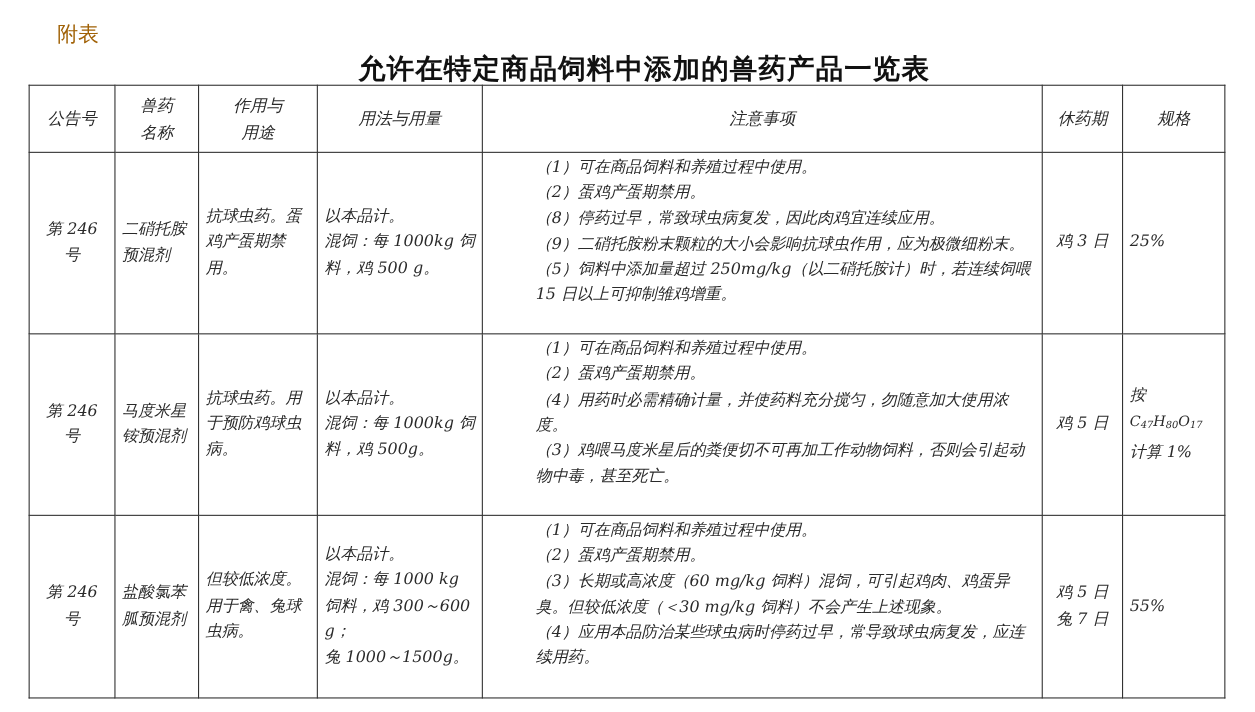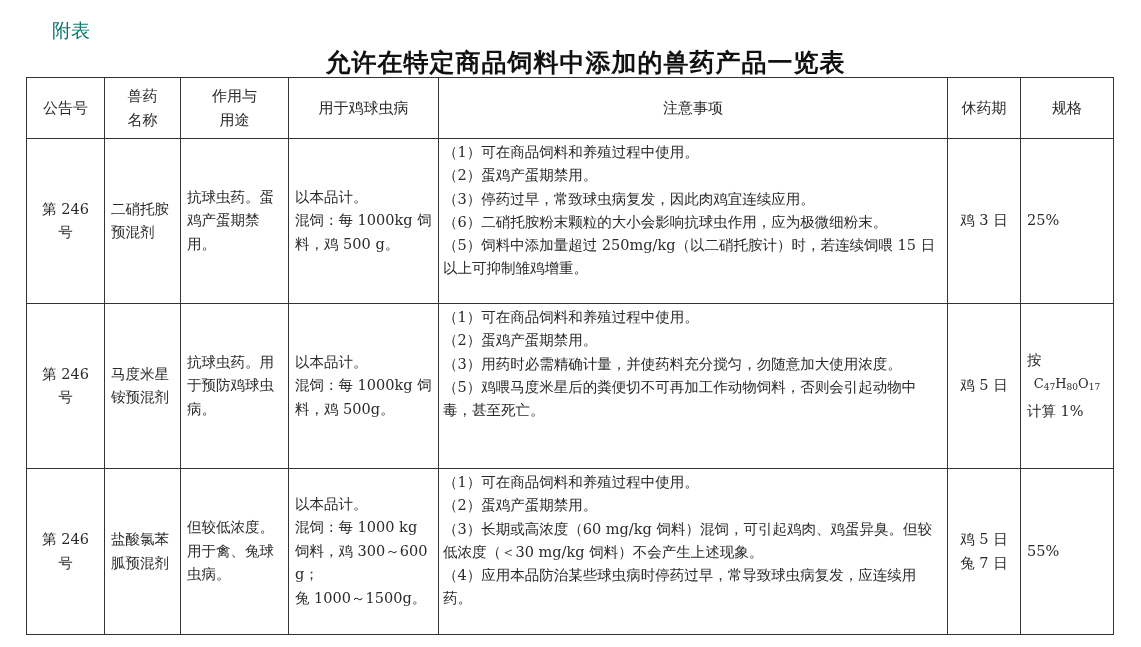--- a/index.html
+++ b/index.html
@@ -4,55 +4,56 @@
   <style>
     html, body { margin: 0; padding: 0; background: #ffffff; }
     body {
       width: 1141px; height: 647px; position: relative; overflow: hidden;
       font-family: "DejaVu Serif", "Liberation Serif", serif;
       color: #222;
     }
     .appendix {
       position: absolute; left: 52px; top: 18px;
       font-family: "DejaVu Sans", "Liberation Sans", sans-serif;
-      font-size: 19px; color: #0f766e;
+      font-size: 19px; color: #a16207;
     }
     .title {
       position: absolute; left: 0; width: 1141px; top: 46px;
       text-align: center; padding-left: 30px; box-sizing: border-box;
       font-family: "DejaVu Serif", "Liberation Serif", serif;
       font-size: 25px; font-weight: bold; color: #111; letter-spacing: 1px;
     }
     table {
       position: absolute; left: 26px; top: 77px;
       border-collapse: collapse; table-layout: fixed;
       width: 1087px;
+      font-style: italic;
     }
     th, td {
       border: 1.5px solid #333;
       padding: 0 6px;
       font-size: 14.5px;
       line-height: 23.5px;
       vertical-align: middle;
       color: #2a2a2a;
     }
     th {
       font-family: "DejaVu Sans", "Liberation Sans", sans-serif;
       font-weight: normal; text-align: center; height: 60px; font-size: 15px;
       line-height: 24px;
     }
     tr.r1 td { height: 164px; }
     tr.r2 td { height: 164px; }
     tr.r3 td { height: 165px; }
     td.c-center { text-align: center; }
     td.notes { padding: 0 4px 0 4px; vertical-align: top; }
     td.notes div { line-height: 23.3px; }
-    td.notes .note-list { padding-top: 2px; }
+    td.notes .note-list { padding-top: 2px; margin-left: 44px; }
     sub { font-size: 9px; vertical-align: -2px; }
-    .formula { font-size: 13px; text-align: center; }
+    .formula { font-size: 13px; }
   </style>
 </head>
 <body>
 
 <div class="appendix">附表</div>
 <div class="title">允许在特定商品饲料中添加的兽药产品一览表</div>
 
 <table>
   <colgroup>
     <col style="width:78px">
@@ -67,21 +68,21 @@
     <tr>
       <th><span>公告号</span></th>
       <th>
           <div>兽药</div>
           <div>名称</div>
         </th>
       <th>
           <div>作用与</div>
           <div>用途</div>
         </th>
-      <th><span>用于鸡球虫病</span></th>
+      <th><span>用法与用量</span></th>
       <th><span>注意事项</span></th>
       <th><span>休药期</span></th>
       <th><span>规格</span></th>
     </tr>
   </thead>
   <tbody>
 
     <tr class="r1">
       <td class="c-center">
         <div>第 246</div>
@@ -90,22 +91,22 @@
       <td>二硝托胺预混剂</td>
       <td>抗球虫药。蛋鸡产蛋期禁用。</td>
       <td>
         <div>以本品计。</div>
           <div>混饲：每 1000kg 饲料，鸡 500 g。</div>
       </td>
       <td class="notes">
         <div class="note-list">
           <div>（1）可在商品饲料和养殖过程中使用。</div>
           <div>（2）蛋鸡产蛋期禁用。</div>
-          <div>（3）停药过早，常致球虫病复发，因此肉鸡宜连续应用。</div>
-          <div>（6）二硝托胺粉末颗粒的大小会影响抗球虫作用，应为极微细粉末。</div>
+          <div>（8）停药过早，常致球虫病复发，因此肉鸡宜连续应用。</div>
+          <div>（9）二硝托胺粉末颗粒的大小会影响抗球虫作用，应为极微细粉末。</div>
           <div>（5）饲料中添加量超过 250mg/kg（以二硝托胺计）时，若连续饲喂 15 日以上可抑制雏鸡增重。</div>
         </div>
       </td>
       <td class="c-center">鸡 3 日</td>
       <td>25%</td>
     </tr>
 
     <tr class="r2">
       <td class="c-center">
         <div>第 246</div>
@@ -114,22 +115,22 @@
       <td>马度米星铵预混剂</td>
       <td>抗球虫药。用于预防鸡球虫病。</td>
       <td>
         <div>以本品计。</div>
           <div>混饲：每 1000kg 饲料，鸡 500g。</div>
       </td>
       <td class="notes">
         <div class="note-list">
           <div>（1）可在商品饲料和养殖过程中使用。</div>
           <div>（2）蛋鸡产蛋期禁用。</div>
-          <div>（3）用药时必需精确计量，并使药料充分搅匀，勿随意加大使用浓度。</div>
-          <div>（5）鸡喂马度米星后的粪便切不可再加工作动物饲料，否则会引起动物中毒，甚至死亡。</div>
+          <div>（4）用药时必需精确计量，并使药料充分搅匀，勿随意加大使用浓度。</div>
+          <div>（3）鸡喂马度米星后的粪便切不可再加工作动物饲料，否则会引起动物中毒，甚至死亡。</div>
         </div>
       </td>
       <td class="c-center">鸡 5 日</td>
       <td>
         <div>按</div>
         <div class="formula"><span>C</span><sub>47</sub><span>H</span><sub>80</sub><span>O</span><sub>17</sub></div>
         <div>计算 1%</div>
       </td>
     </tr>
 

